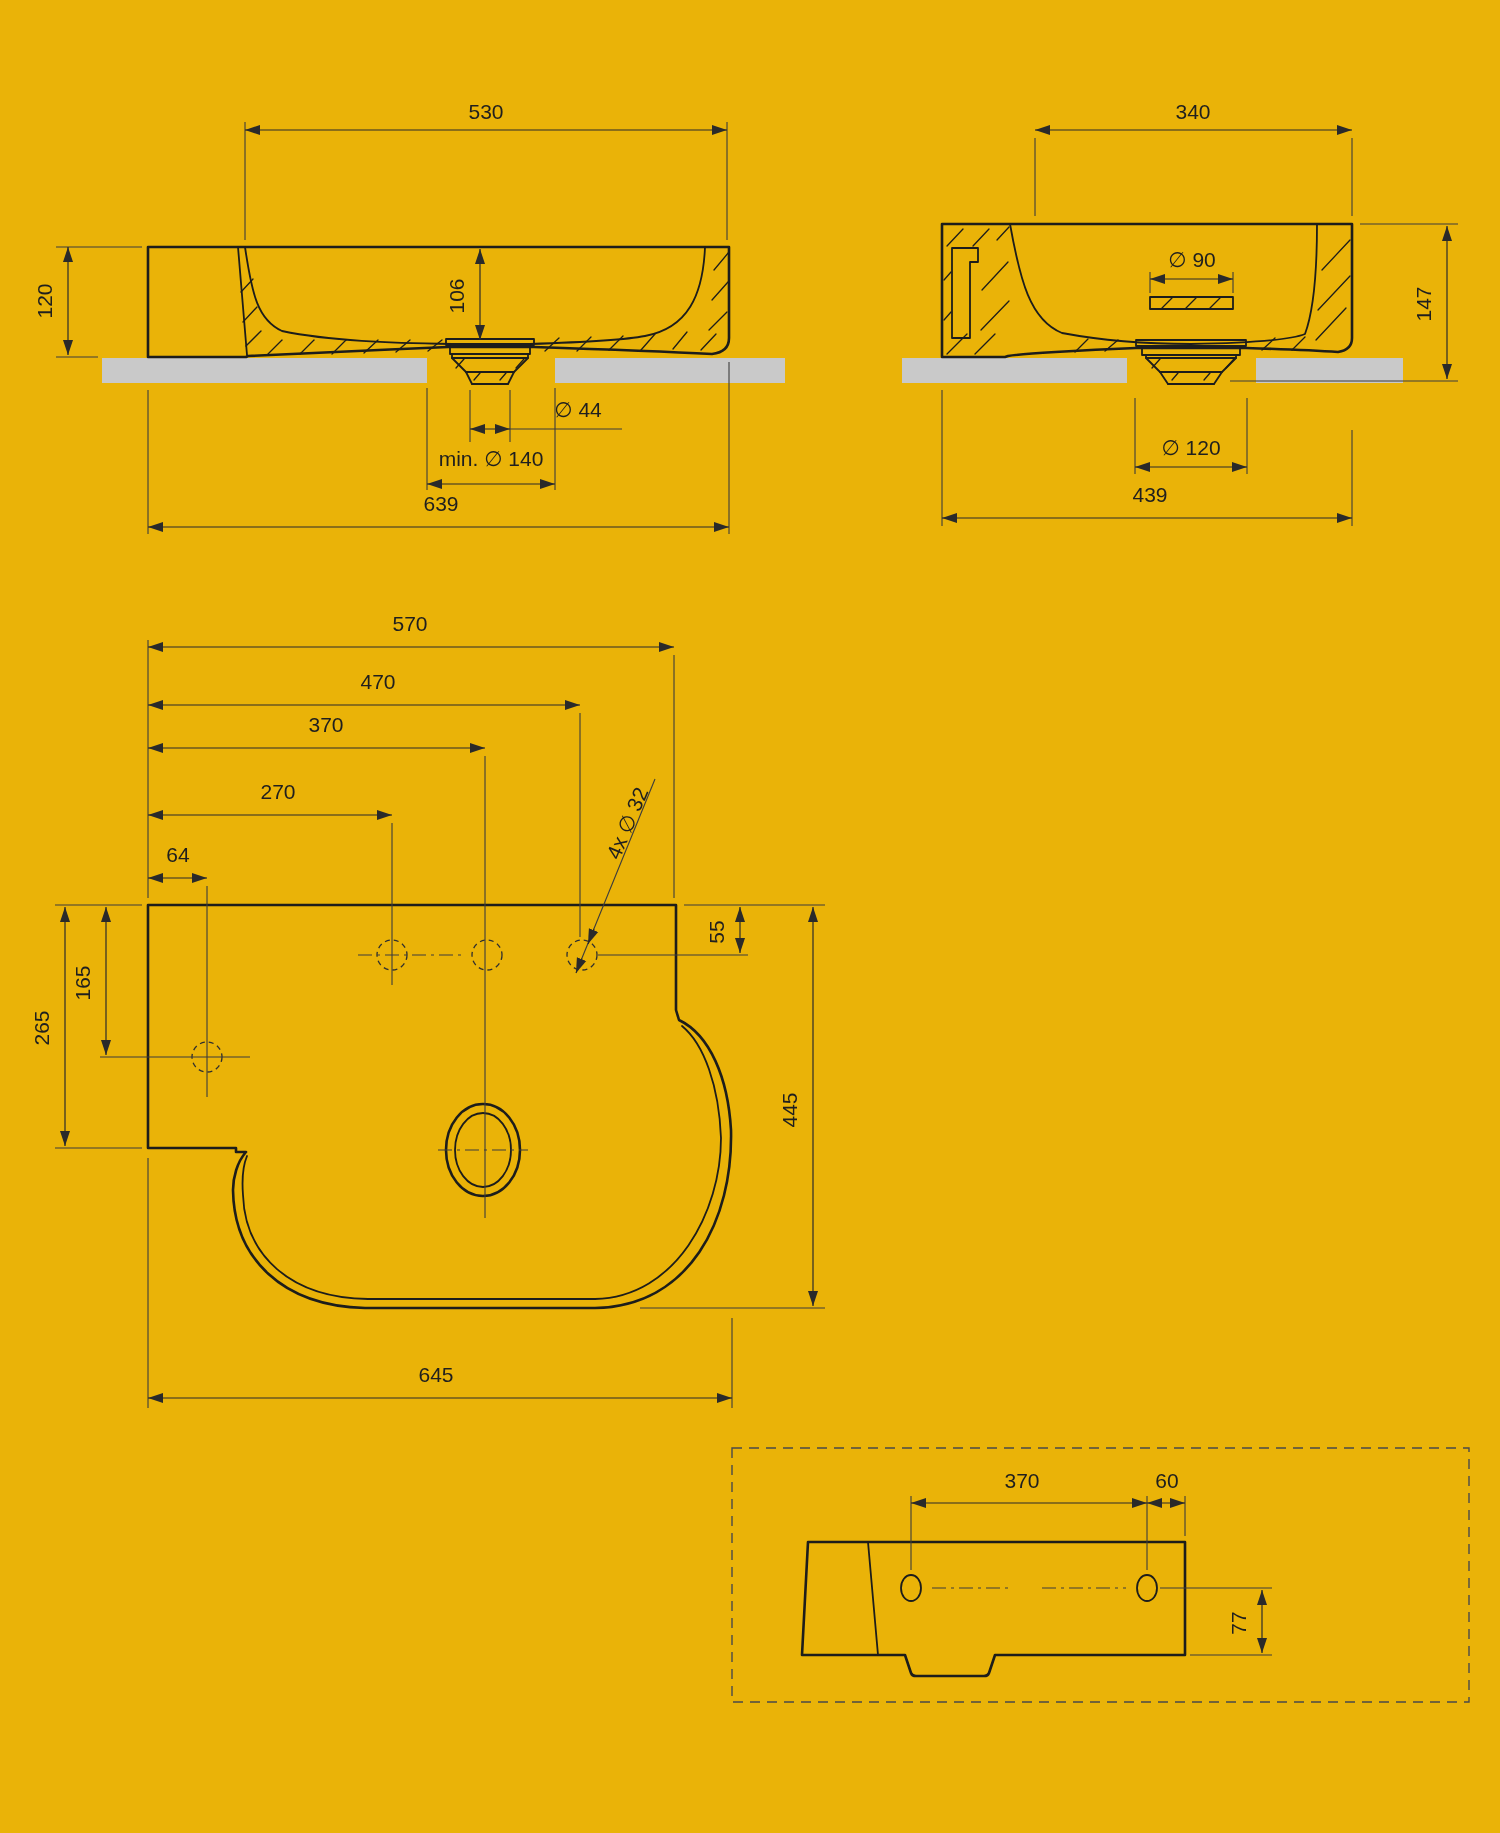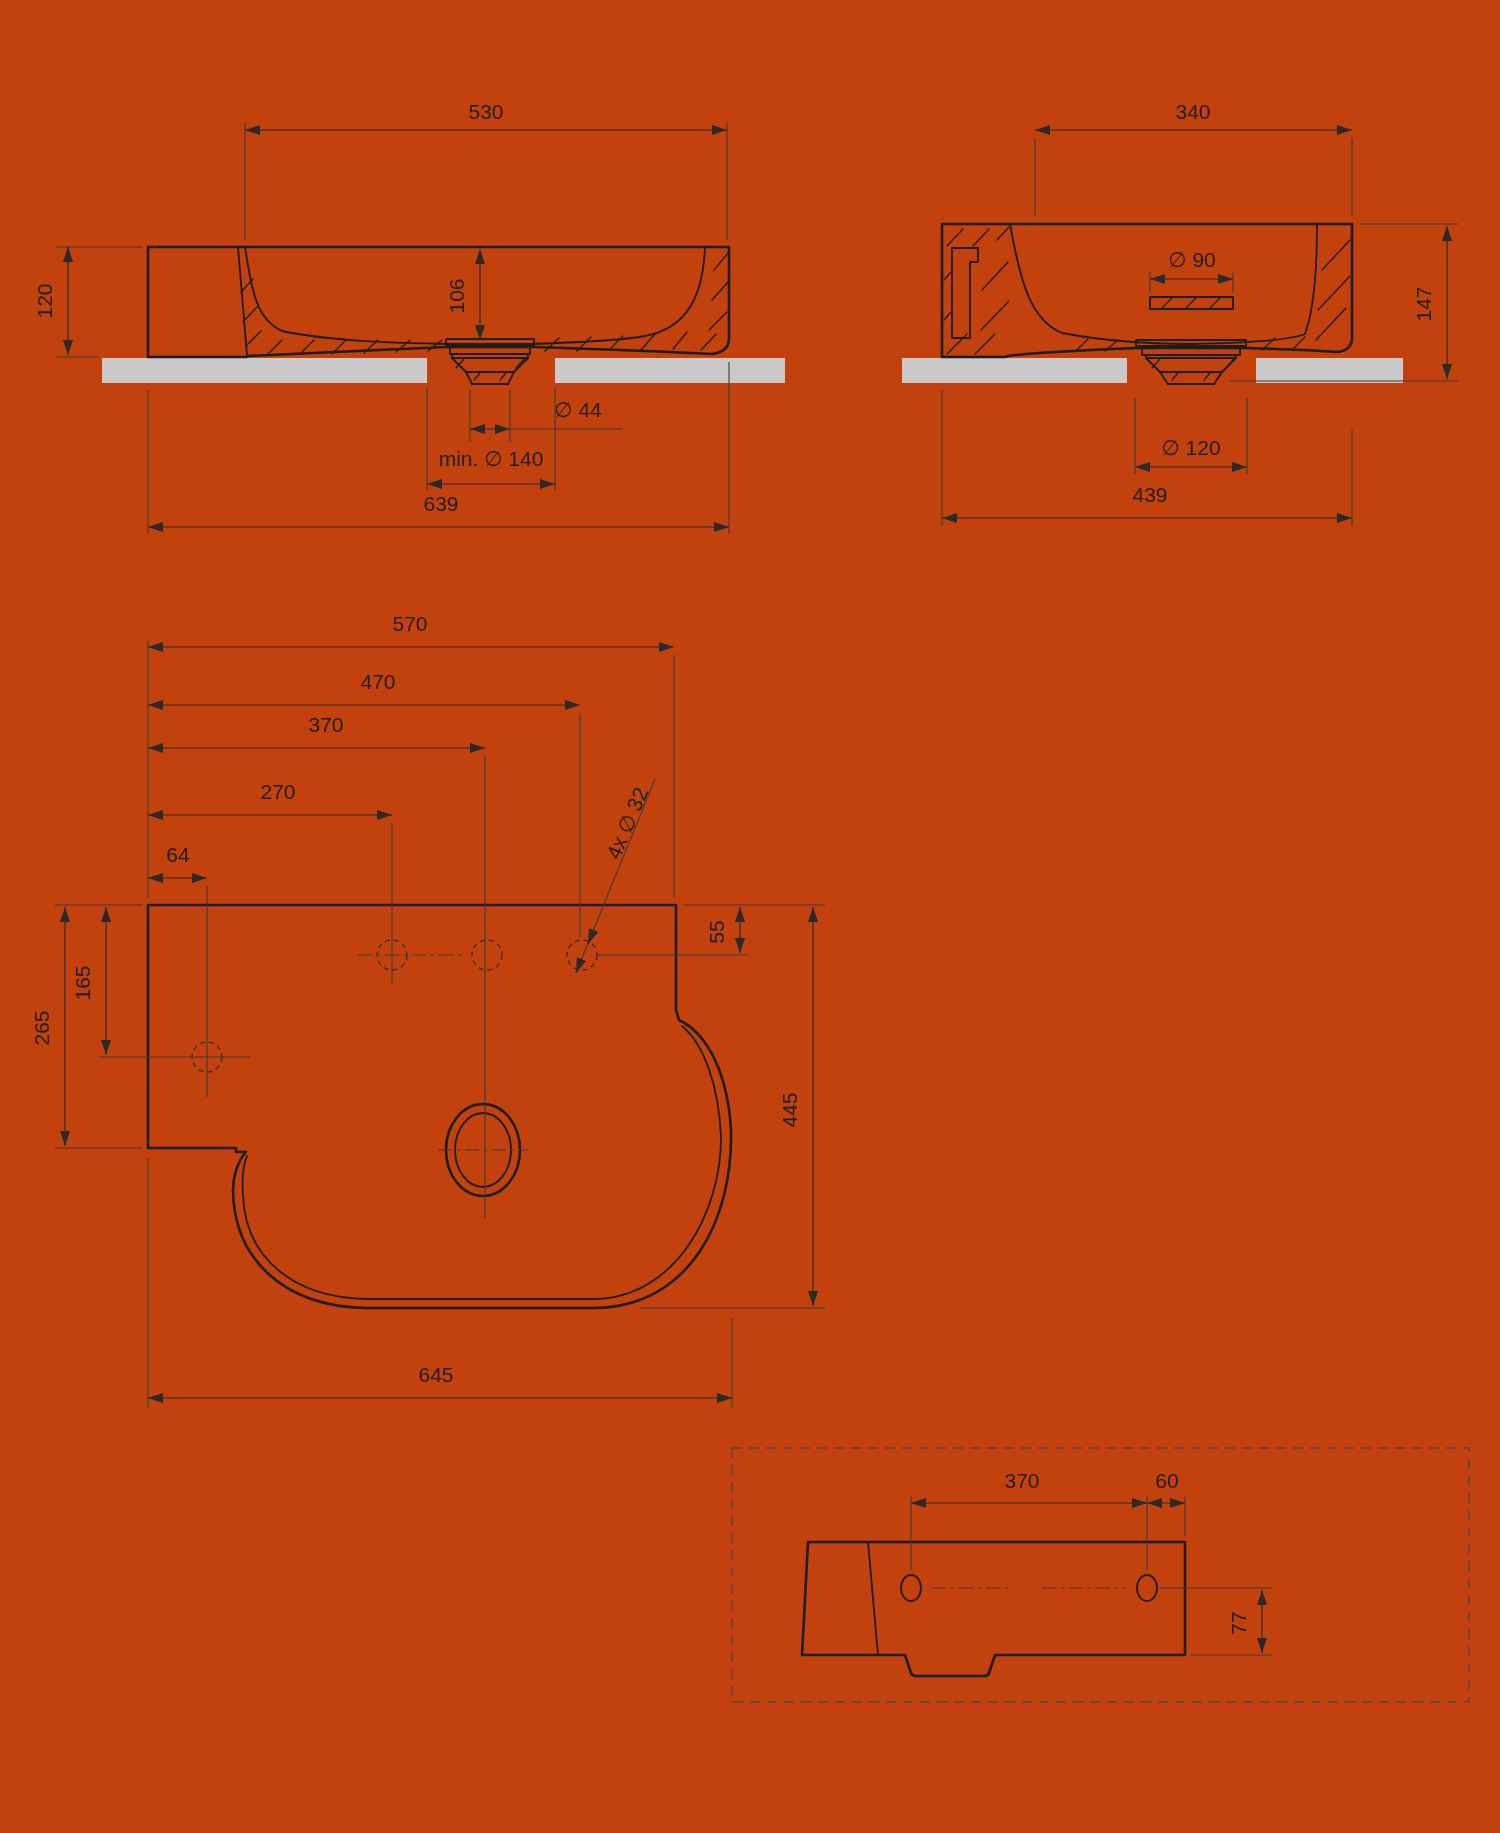--- a/index.html
+++ b/index.html
@@ -1,16 +1,16 @@
 <!DOCTYPE html>
 <html><head>
 <meta charset="utf-8">
 <style>
   html,body{margin:0;padding:0;background:#ffffff;}
-  .canvas{position:relative;width:1500px;height:1833px;background:#c2410c;overflow:hidden;
+  .canvas{position:relative;width:1500px;height:1833px;background:#eab308;overflow:hidden;
           font-family:"Liberation Sans", sans-serif;}
   svg{display:block}
   .ol{fill:none;stroke:#1d1d1b;stroke-width:2.6;stroke-linejoin:round;stroke-linecap:round}
   .ol2{fill:none;stroke:#1d1d1b;stroke-width:1.8;stroke-linejoin:round;stroke-linecap:round}
   .thin{fill:none;stroke:#3c3c3c;stroke-width:1.1}
   .dim{fill:none;stroke:#2a2a2a;stroke-width:1.2}
   .hatch{stroke:#1d1d1b;stroke-width:1.3;stroke-linecap:round}
   .cdash{fill:none;stroke:#2f2f2f;stroke-width:1.3;stroke-dasharray:5 4}
   .cline{fill:none;stroke:#3c3c3c;stroke-width:1.1;stroke-dasharray:14 5 3 5}
   .box{fill:none;stroke:#4a4a4a;stroke-width:1.4;stroke-dasharray:10 7}

